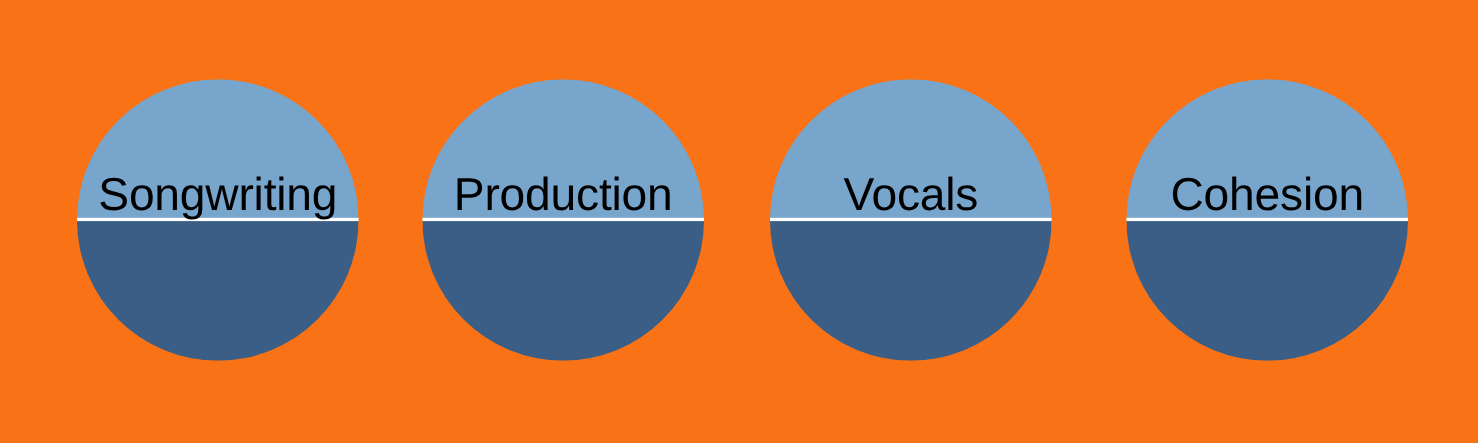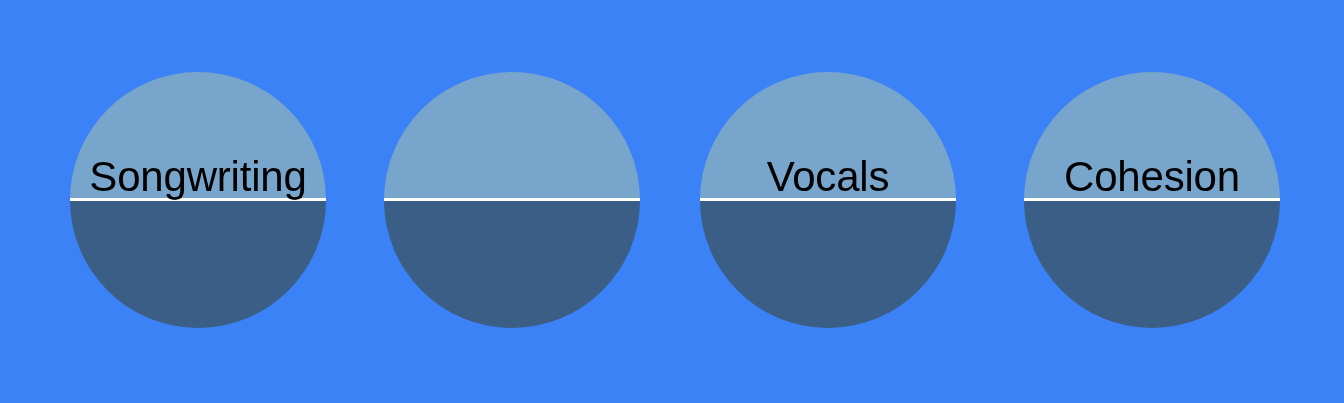--- a/index.html
+++ b/index.html
@@ -11,21 +11,21 @@
   body {
     width: 1344px;
     height: 403px;
     font-family: "Liberation Sans", sans-serif;
     overflow: hidden;
   }
   #canvas {
     position: relative;
     width: 1344px;
     height: 403px;
-    background: #3b82f6;
+    background: #f97316;
   }
   .circle-group {
     position: absolute;
     width: 256px;
     height: 256px;
     top: 72px;
   }
   .circle-group.g0 { left: 70px; }
   .circle-group.g1 { left: 384px; }
   .circle-group.g2 { left: 700px; }
@@ -95,20 +95,21 @@
     <div class="half half-top"></div>
     <div class="half half-bottom"></div>
     <div class="divider"></div>
     <div class="circle-label">Songwriting</div>
   </div>
 
   <div class="circle-group g1">
     <div class="half half-top"></div>
     <div class="half half-bottom"></div>
     <div class="divider"></div>
+    <div class="circle-label">Production</div>
   </div>
 
   <div class="circle-group g3">
     <div class="half half-top"></div>
     <div class="half half-bottom"></div>
     <div class="divider"></div>
     <div class="circle-label">Cohesion</div>
   </div>
 
   <div class="circle-group g2">

